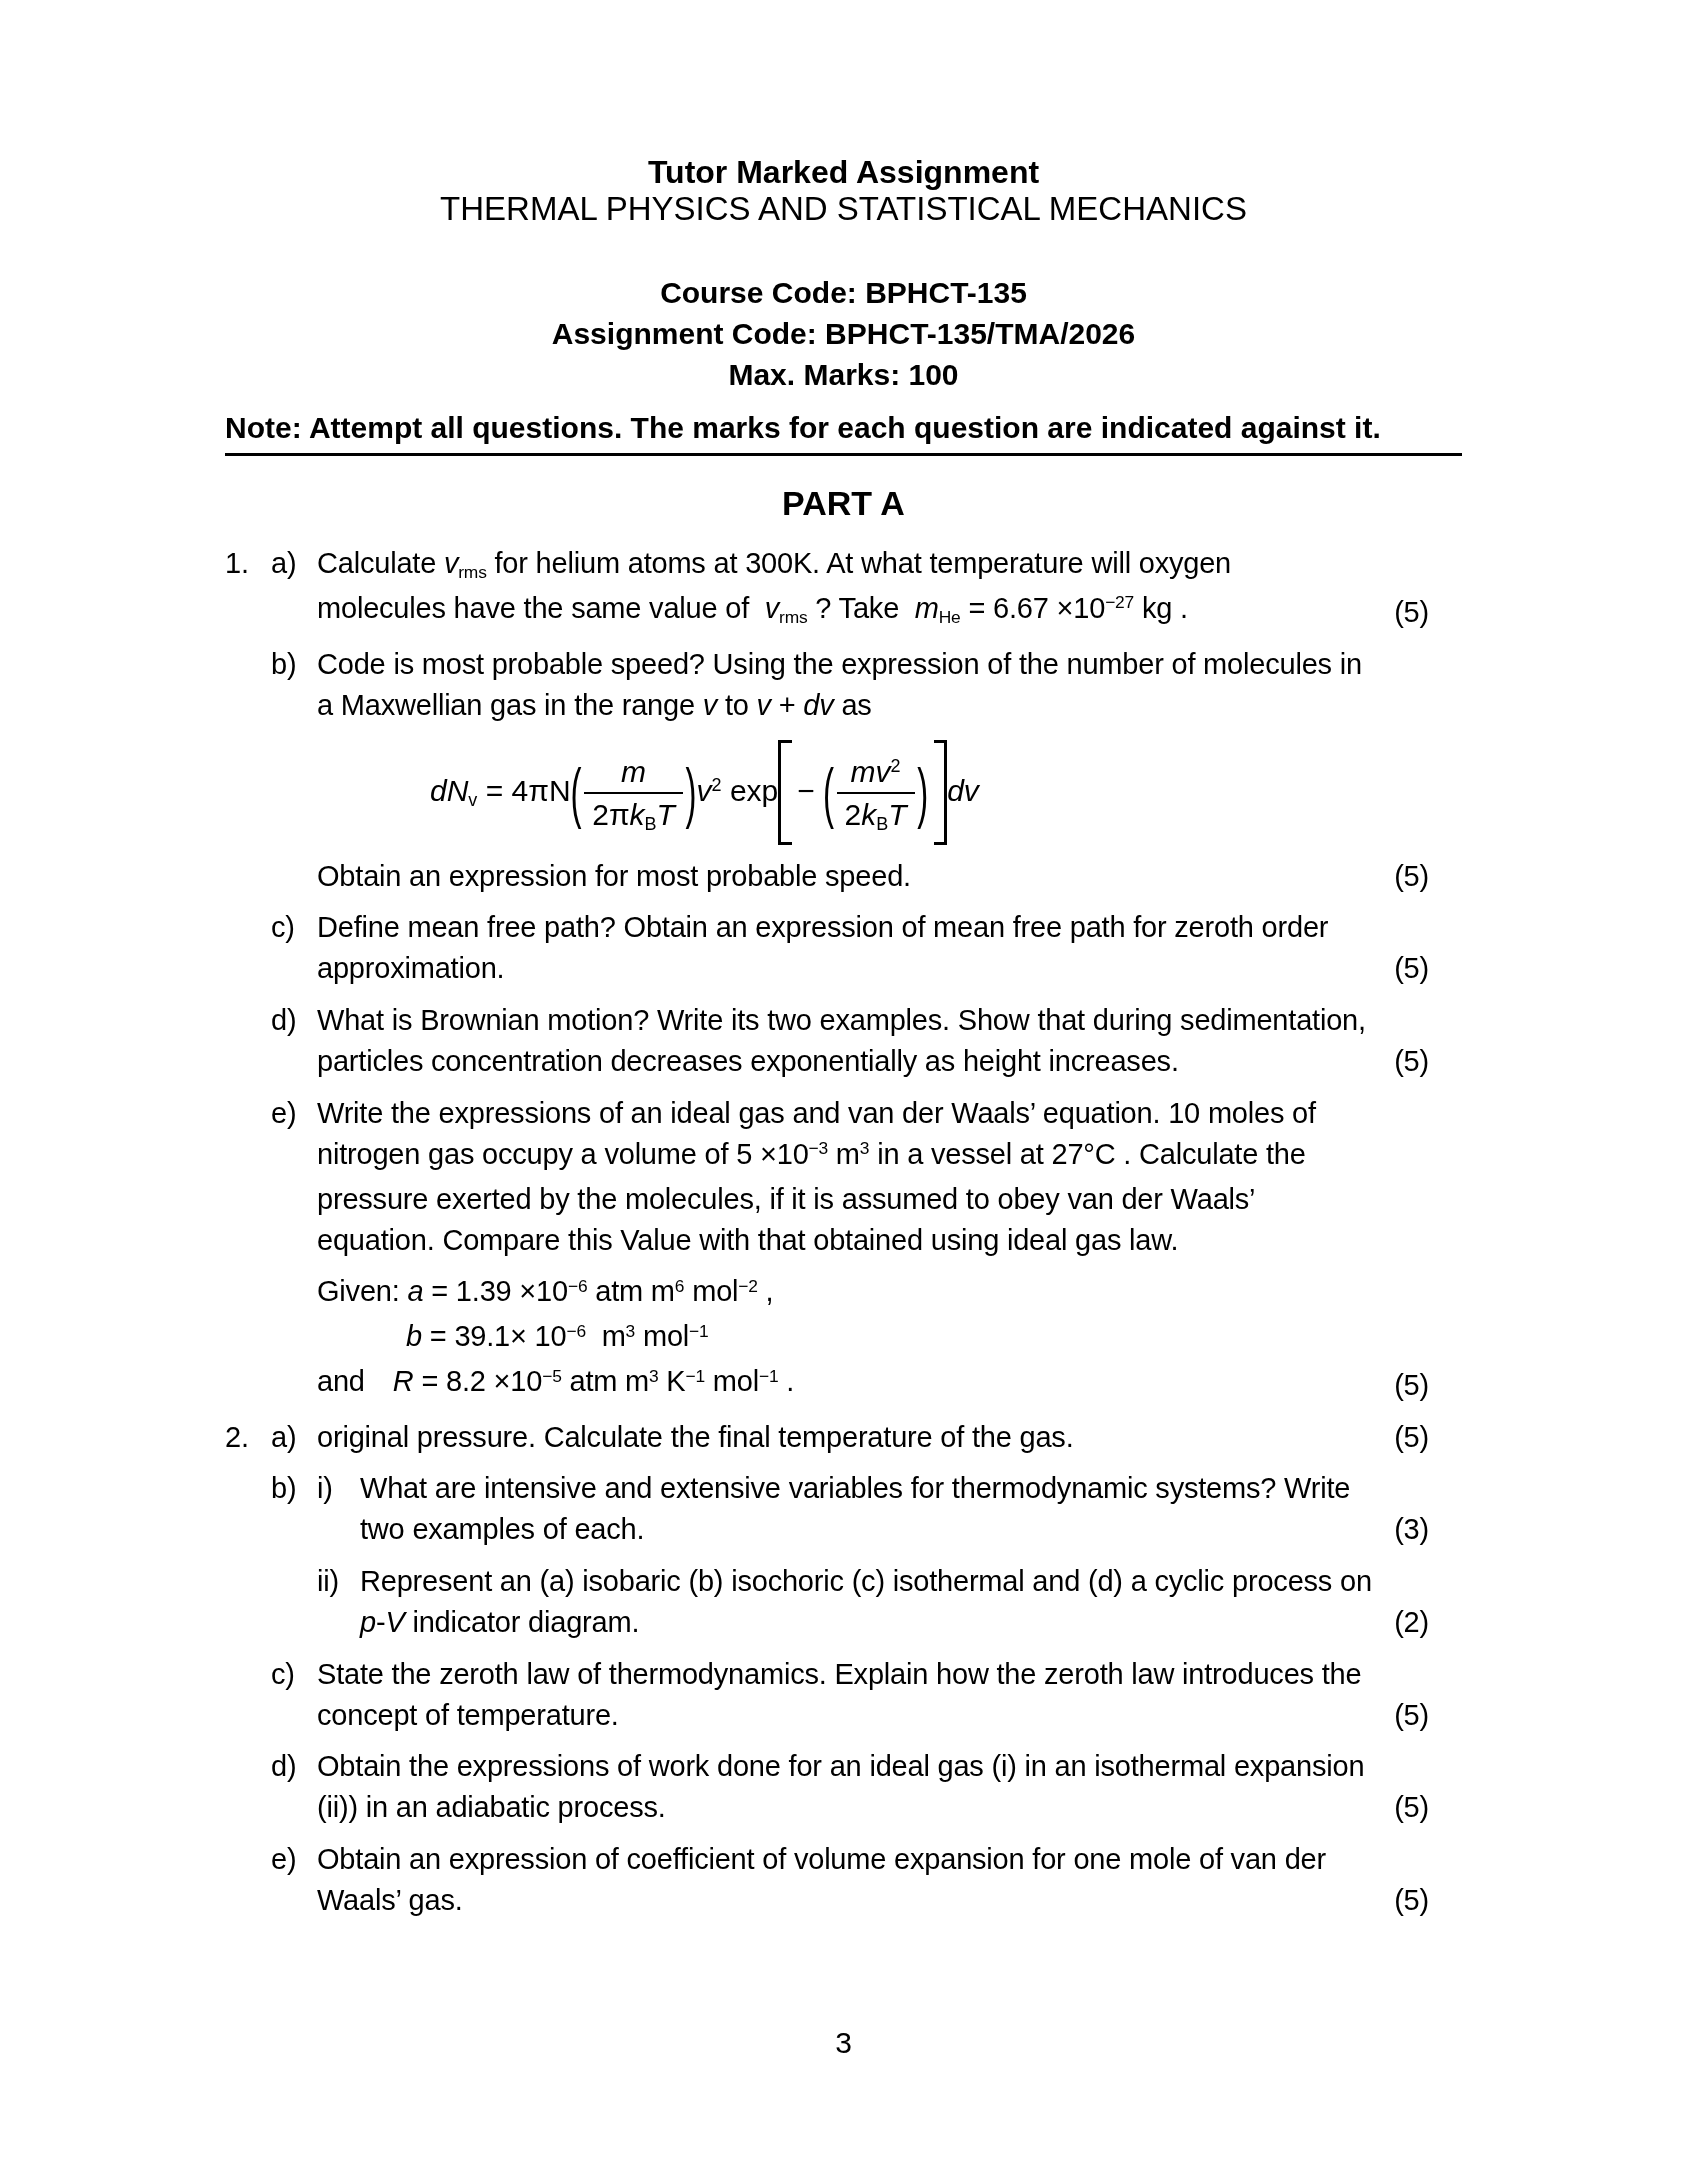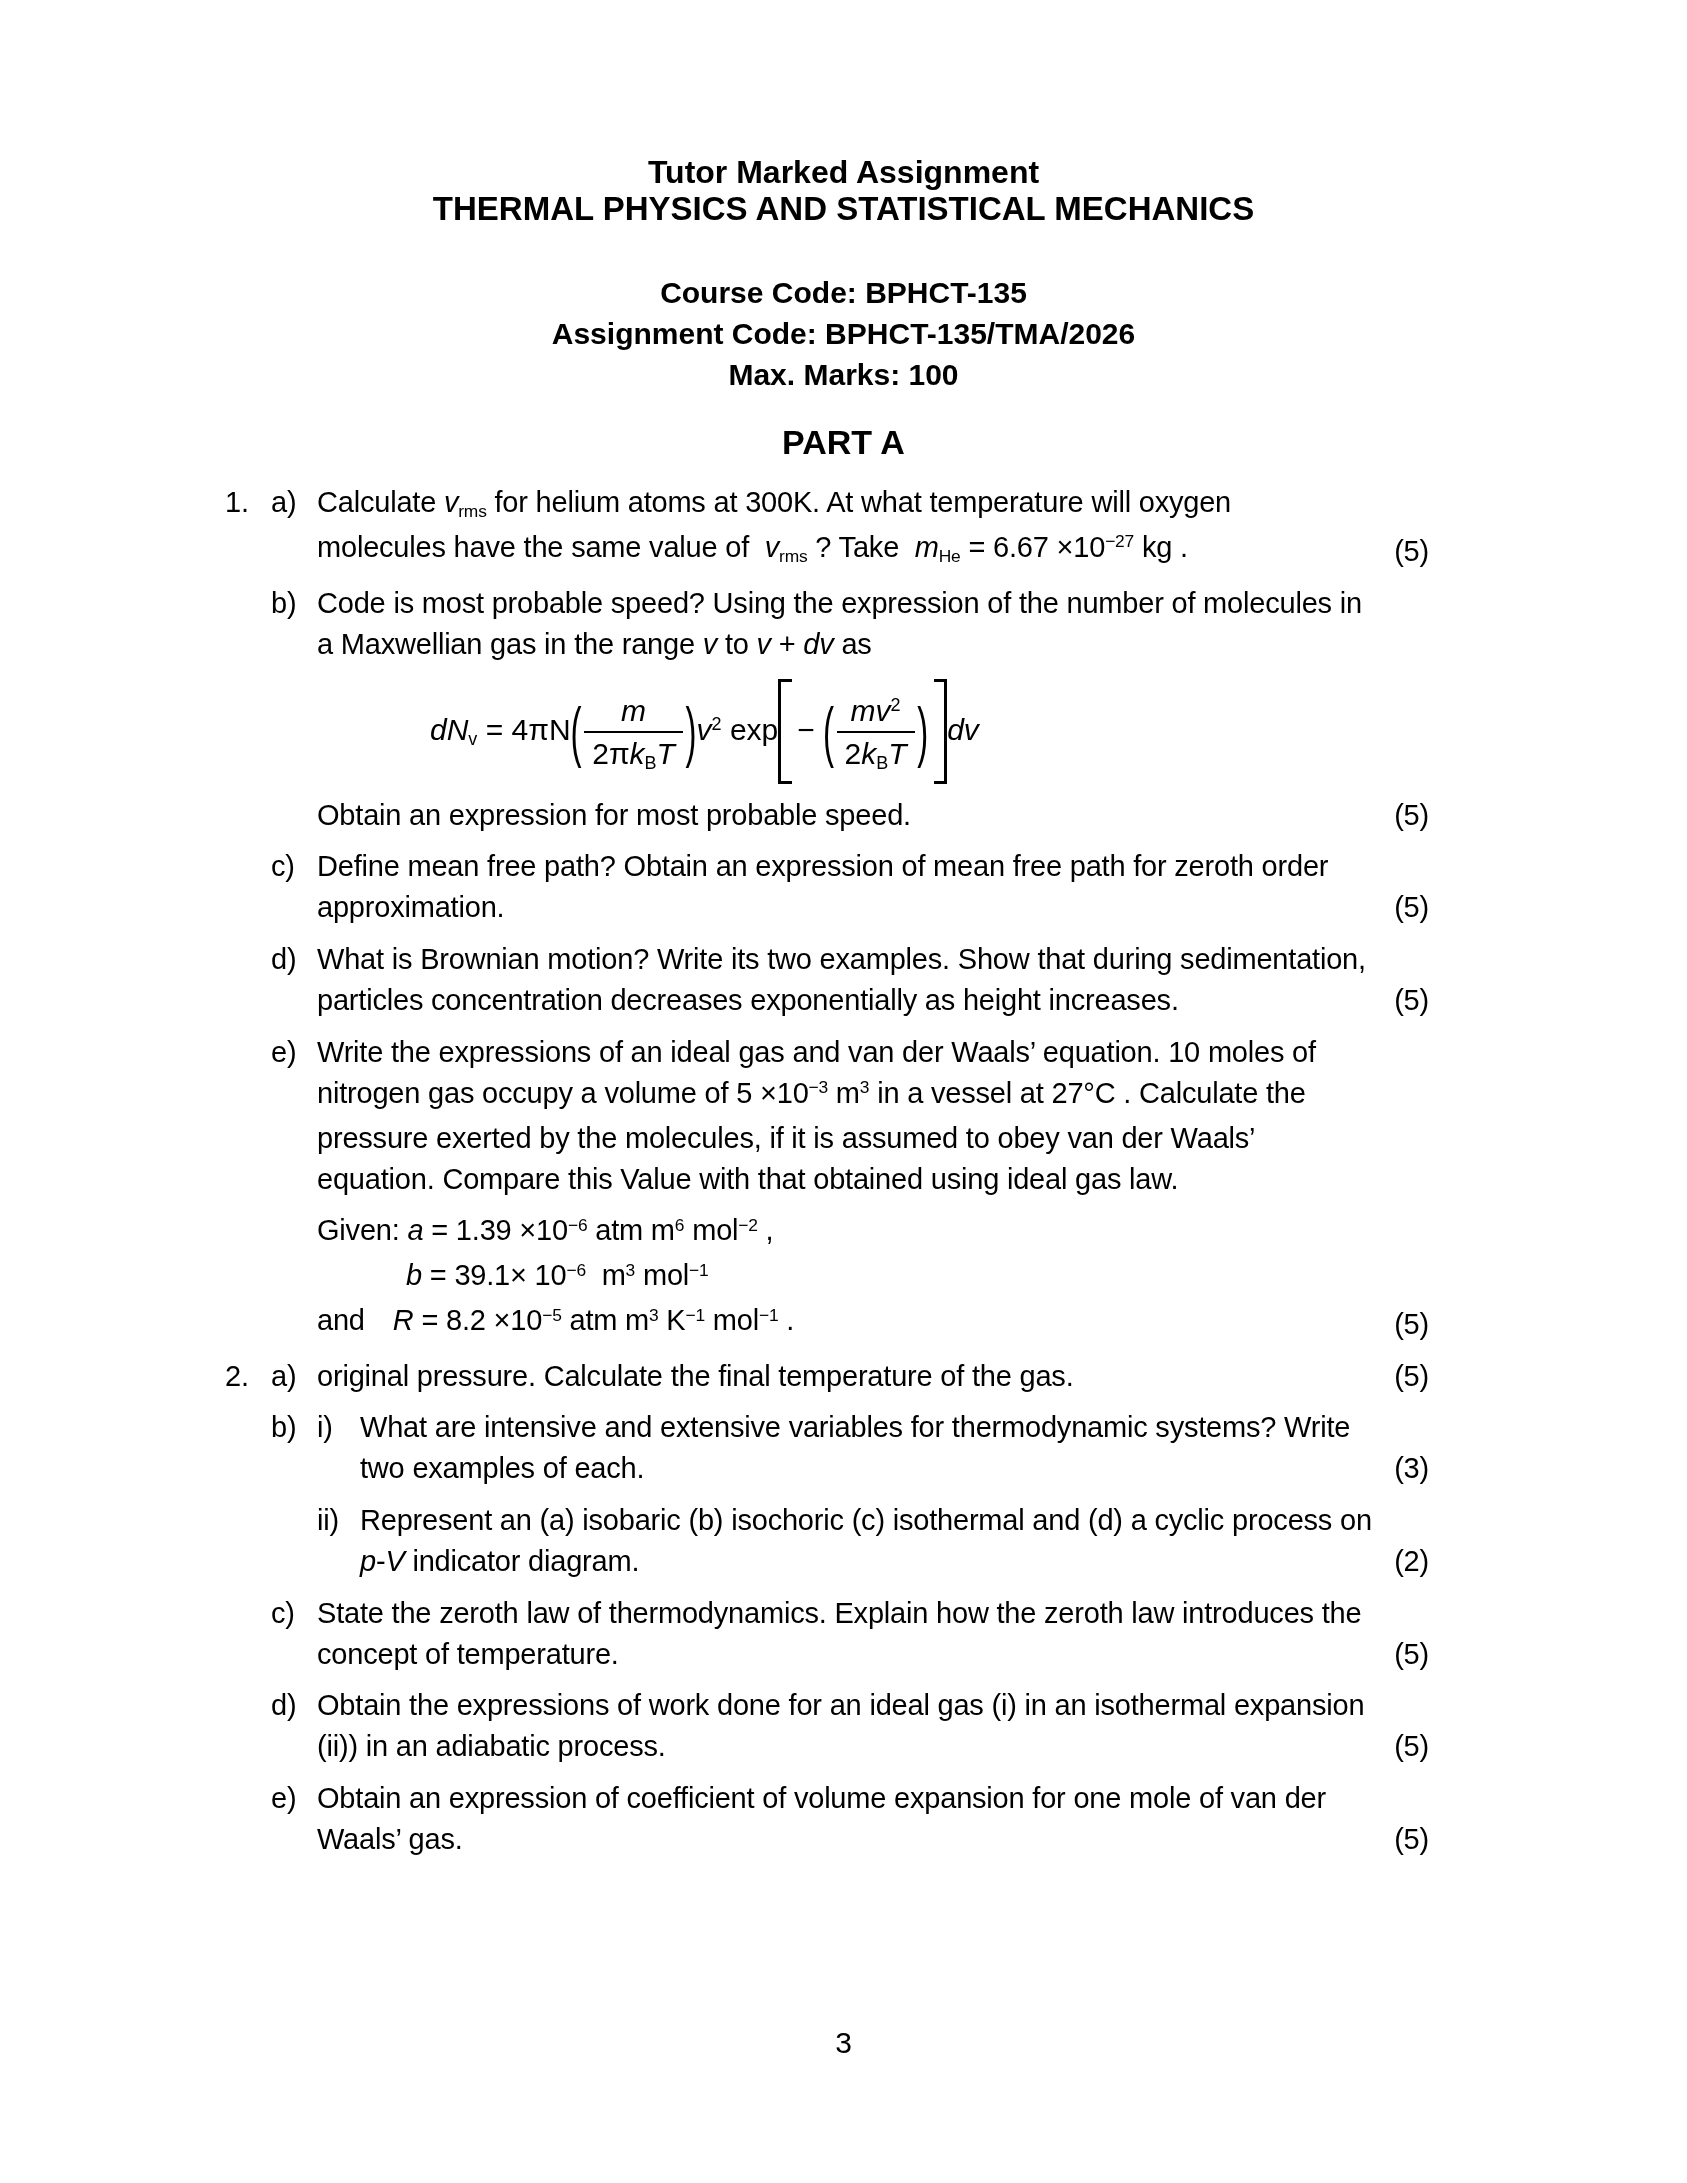--- a/index.html
+++ b/index.html
@@ -2,21 +2,21 @@
 <html style="font-size:10.6px"><head>
 <meta charset="utf-8">
 <style>
   html,body{margin:0;padding:0;}
   body{
     width:1687px;height:2183px;position:relative;background:#ffffff;color:#000;
     font-family:"Liberation Sans","DejaVu Sans",sans-serif;overflow:hidden;
   }
   .content{margin:14px 225px;position:relative;}
   .doc-title1{text-align:center;font-weight:bold;font-size:32px;line-height:36px;padding-top:140px;}
-  .doc-title2{text-align:center;font-weight:bold;font-size:33px;line-height:38px;}
+  .doc-title2{text-align:center;font-weight:normal;font-size:33px;line-height:38px;}
   .meta{ text-align:center;font-weight:bold;font-size:30px;line-height:41px;margin-top:44px;}
   .note{ font-weight:bold;font-size:30px;line-height:34px;margin-top:16px;padding-bottom:8px;border-bottom:3.3px solid #000;white-space:pre;}
   .part-title{text-align:center;font-weight:bold;font-size:34px;line-height:38px;margin-top:28px;}
   .questions{margin-top:21px;font-size:29px;letter-spacing:-0.2px;}
   .block{position:relative;display:flex;margin-top:10.6px;}
   .q-num{flex:0 0 46px;line-height:41px;}
   .q-label{flex:0 0 46px;line-height:41px;}
   .q-sub{flex:0 0 43px;line-height:41px;}
   .q-text{flex:1 1 auto;min-width:0;}
   .q-line{line-height:41px;white-space:pre;}
@@ -39,20 +39,21 @@
 <body>
 
 <div class="content">
   <div class="doc-title1">Tutor Marked Assignment</div>
   <div class="doc-title2">THERMAL PHYSICS AND STATISTICAL MECHANICS</div>
   <div class="meta">
     <div>Course Code: BPHCT-135</div>
     <div>Assignment Code: BPHCT-135/TMA/2026</div>
     <div>Max. Marks: 100</div>
   </div>
+  <div class="note">Note: Attempt all questions. The marks for each question are indicated against it.</div>
   <div class="part-title">PART A</div>
   <div class="questions" id="doc-body">
       <div class="block item">
         <div class="q-num">1.</div>
         <div class="q-label">a)</div>
         <div class="q-text">
           <div class="q-line"><span>Calculate </span><span class="it">v</span><span class="sub">rms</span><span> for helium atoms at 300K. At what temperature will oxygen</span></div>
           <div class="q-line"><span>molecules have the same value of  </span><span class="it">v</span><span class="sub">rms</span><span> ? Take  </span><span class="it">m</span><span class="sub">He</span><span> = 6.67 ×10</span><span class="sup">−27</span><span> kg .</span></div>
         </div>
         <div class="marks">(5)</div>

